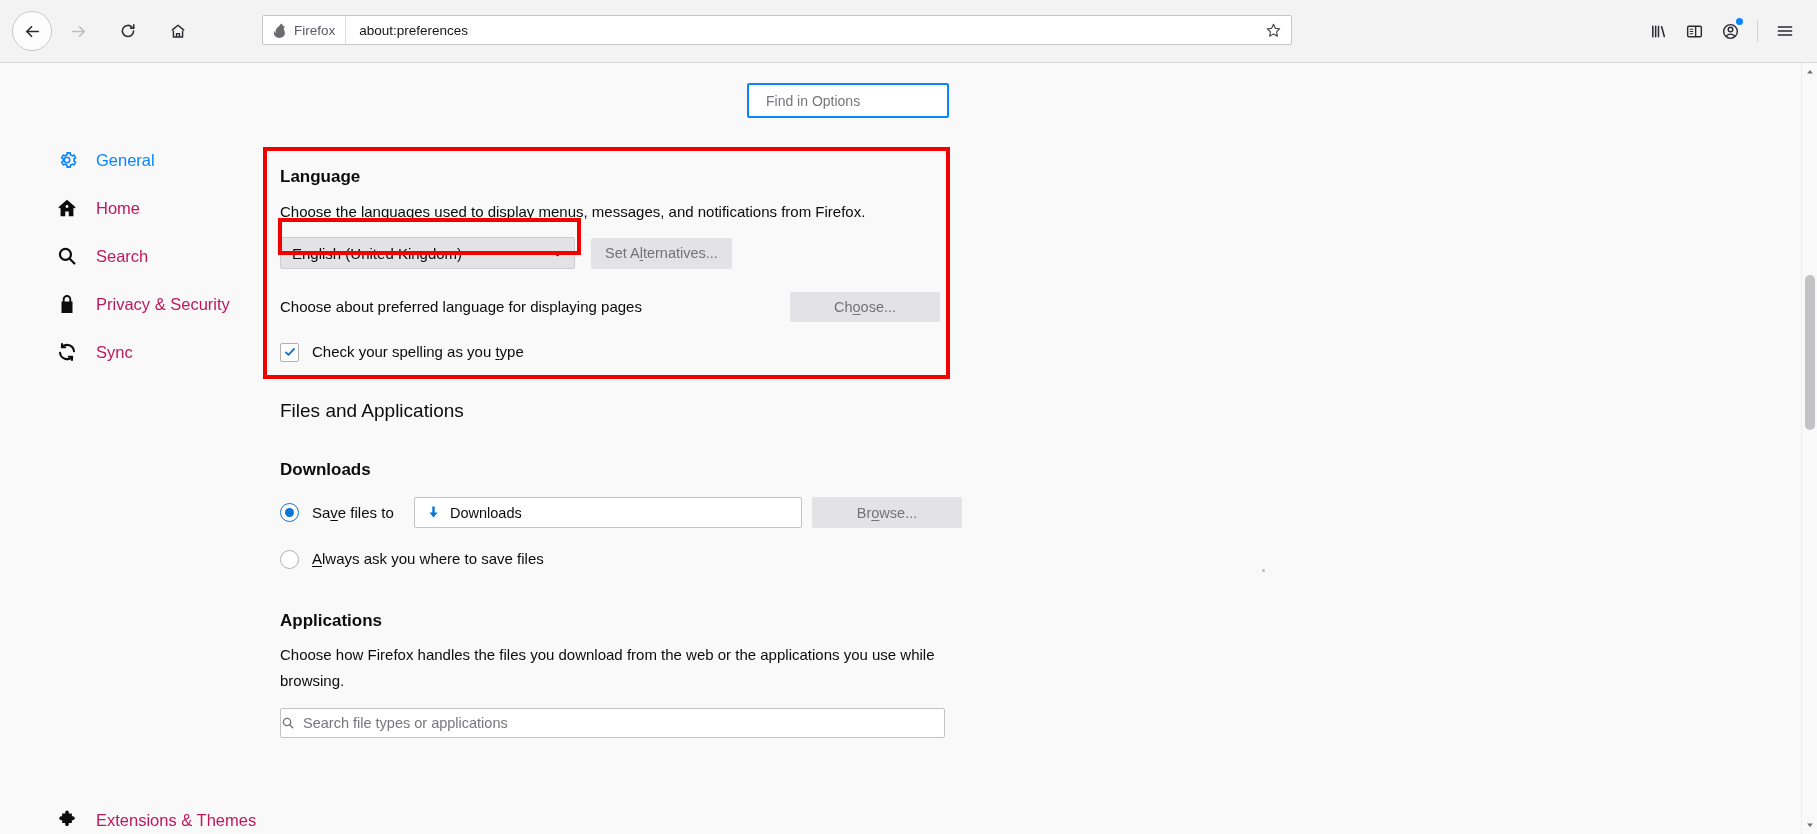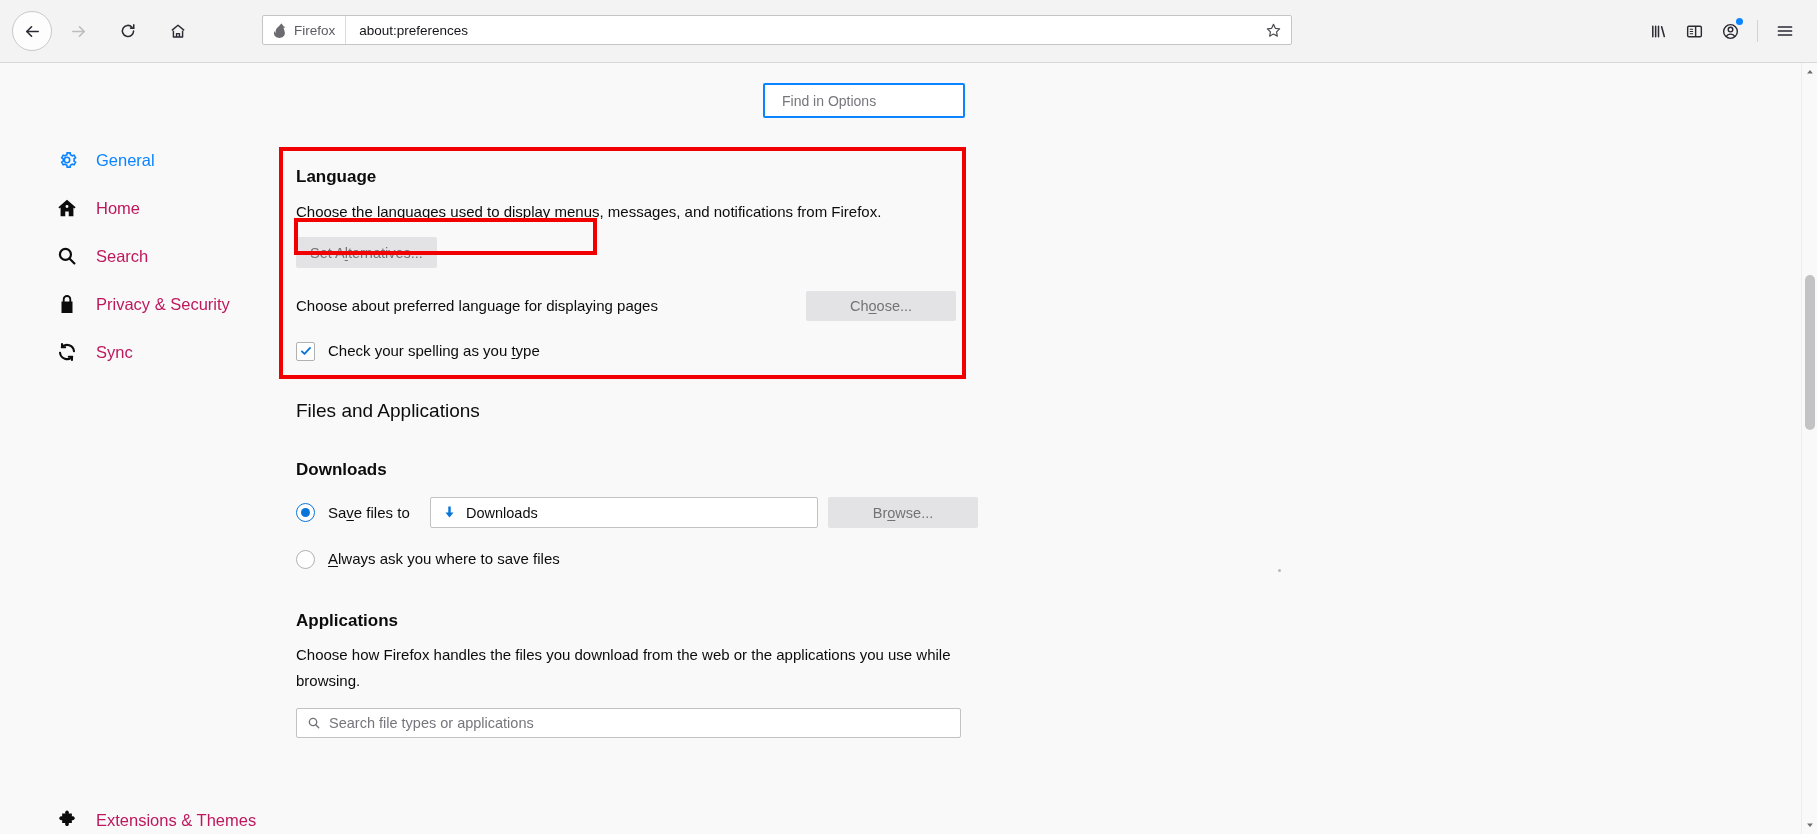--- a/index.html
+++ b/index.html
@@ -159,21 +159,21 @@
 
   #extensions-item {
     position: absolute;
     left: 0; bottom: -10px;
     width: 262px;
   }
 
   
   #prefs-main {
     position: absolute;
-    left: 278px; top: 0;
+    left: 262px; top: 0;
     width: 1539px; height: 771px;
   }
 
   #search-wrapper {
     position: absolute;
     left: 485px; top: 20px;
     width: 202px; height: 35px;
   }
   #prefs-search {
     width: 100%; height: 100%;
@@ -284,21 +284,20 @@
     font-size: 14.5px;
     color: #0c0c0d;
   }
   .search-field {
     background: #ffffff;
     border: 1px solid #c2c2c4;
     border-radius: 2px;
     height: 30px;
     display: flex; align-items: center;
     gap: 8px;
-    padding-left: 10px;
   }
   .search-field input {
     flex: 1; border: none; outline: none; background: transparent;
     font-family: "Liberation Sans", sans-serif;
     font-size: 14.5px; color: #0c0c0d;
   }
   .search-field input::placeholder { color: #76767c; }
 
   u { text-underline-offset: 2px; }
 
@@ -470,20 +469,26 @@
     <div class="redbox" id="redbox-section"></div>
 
     <div class="redbox" id="redbox-dropdown"></div>
 
     <div class="section-block" style="top:104px; left:18px; width:660px;">
       <div class="sec-title-sm">Language</div>
 
       <div class="body-text" style="margin-top:12px;">Choose the languages used to display menus, messages, and notifications from Firefox.</div>
 
       <div style="display:flex; align-items:center; gap:16px; margin-top:12px;">
+        <div class="ui-select" style="width:295px;">
+          <span>English (United Kingdom)</span>
+          <svg width="13" height="13" viewBox="0 0 16 16" fill="none" stroke="#0c0c0d" stroke-width="2" stroke-linecap="round" stroke-linejoin="round">
+            <path d="M3.6 6l4.4 4.2L12.4 6"></path>
+          </svg>
+        </div>
         <button class="btn">
           Set A<u>l</u>ternatives...
         </button>
       </div>
 
       <div style="display:flex; align-items:center; margin-top:22px; height:31px;">
         <div class="body-text" style="flex:1;">Choose about preferred language for displaying pages</div>
         <button class="btn" style="width:150px; height:30px;margin-left:30px;">
           Ch<u>o</u>ose...
         </button>

